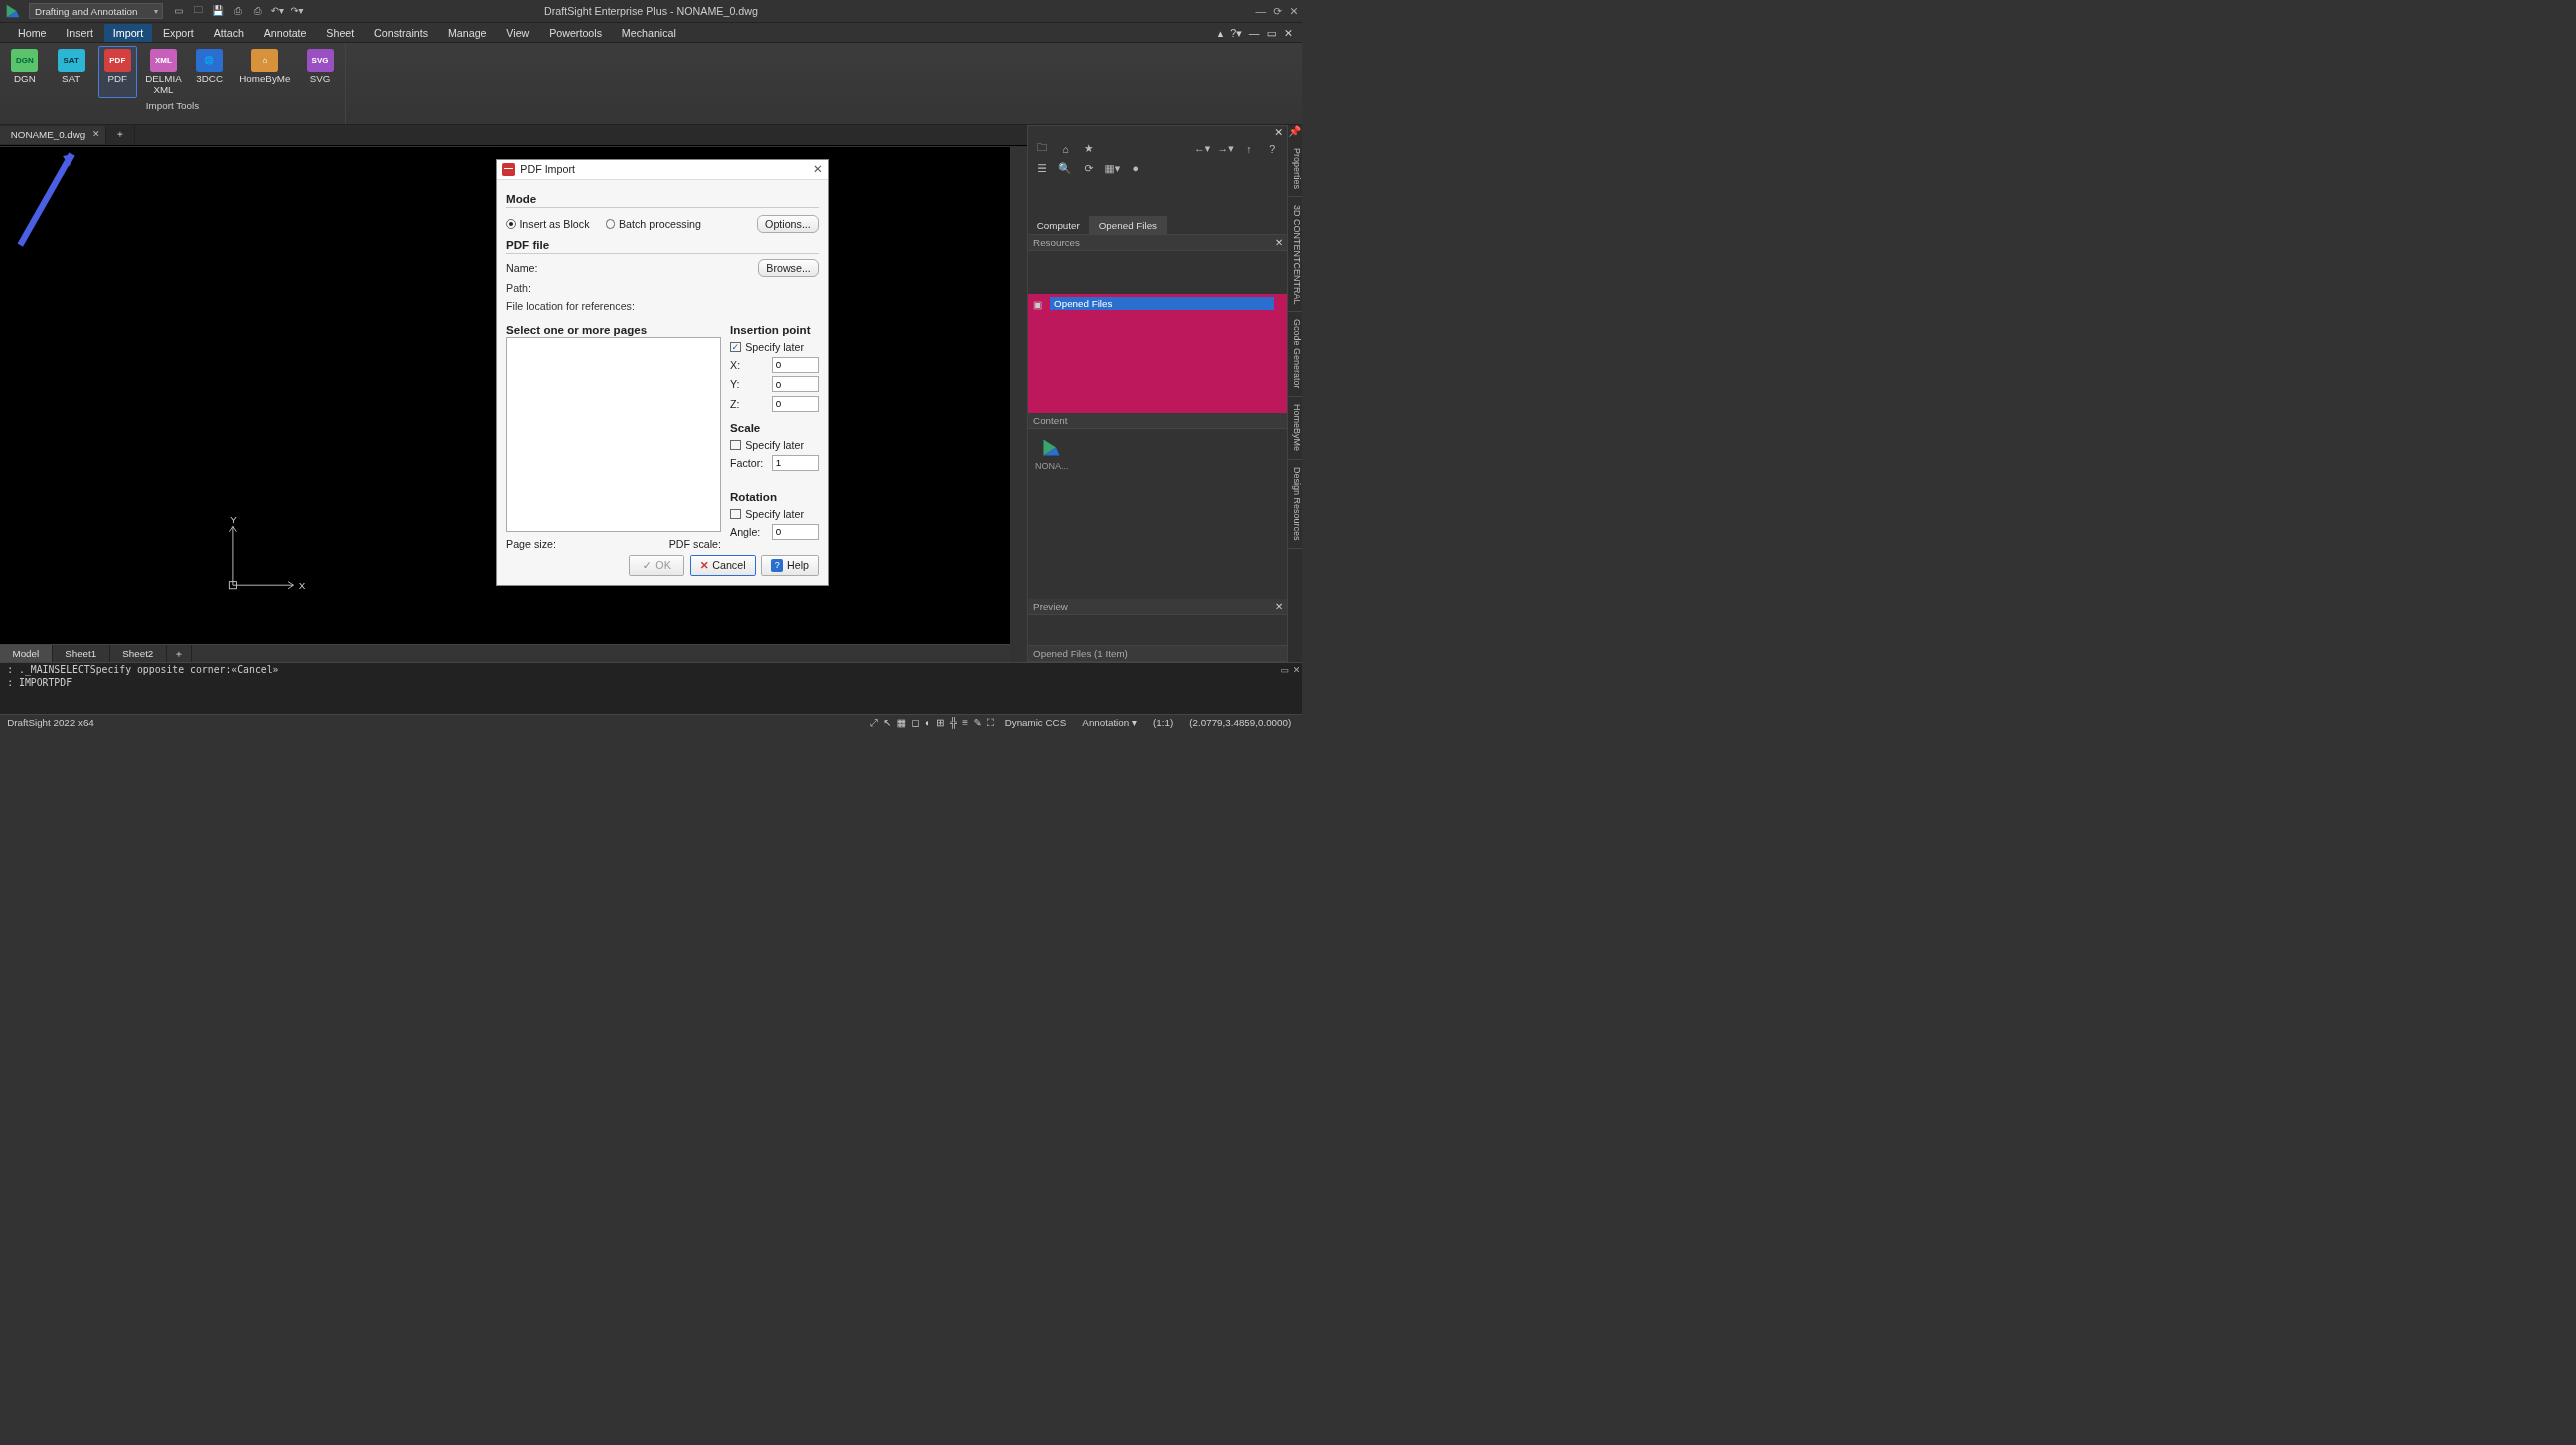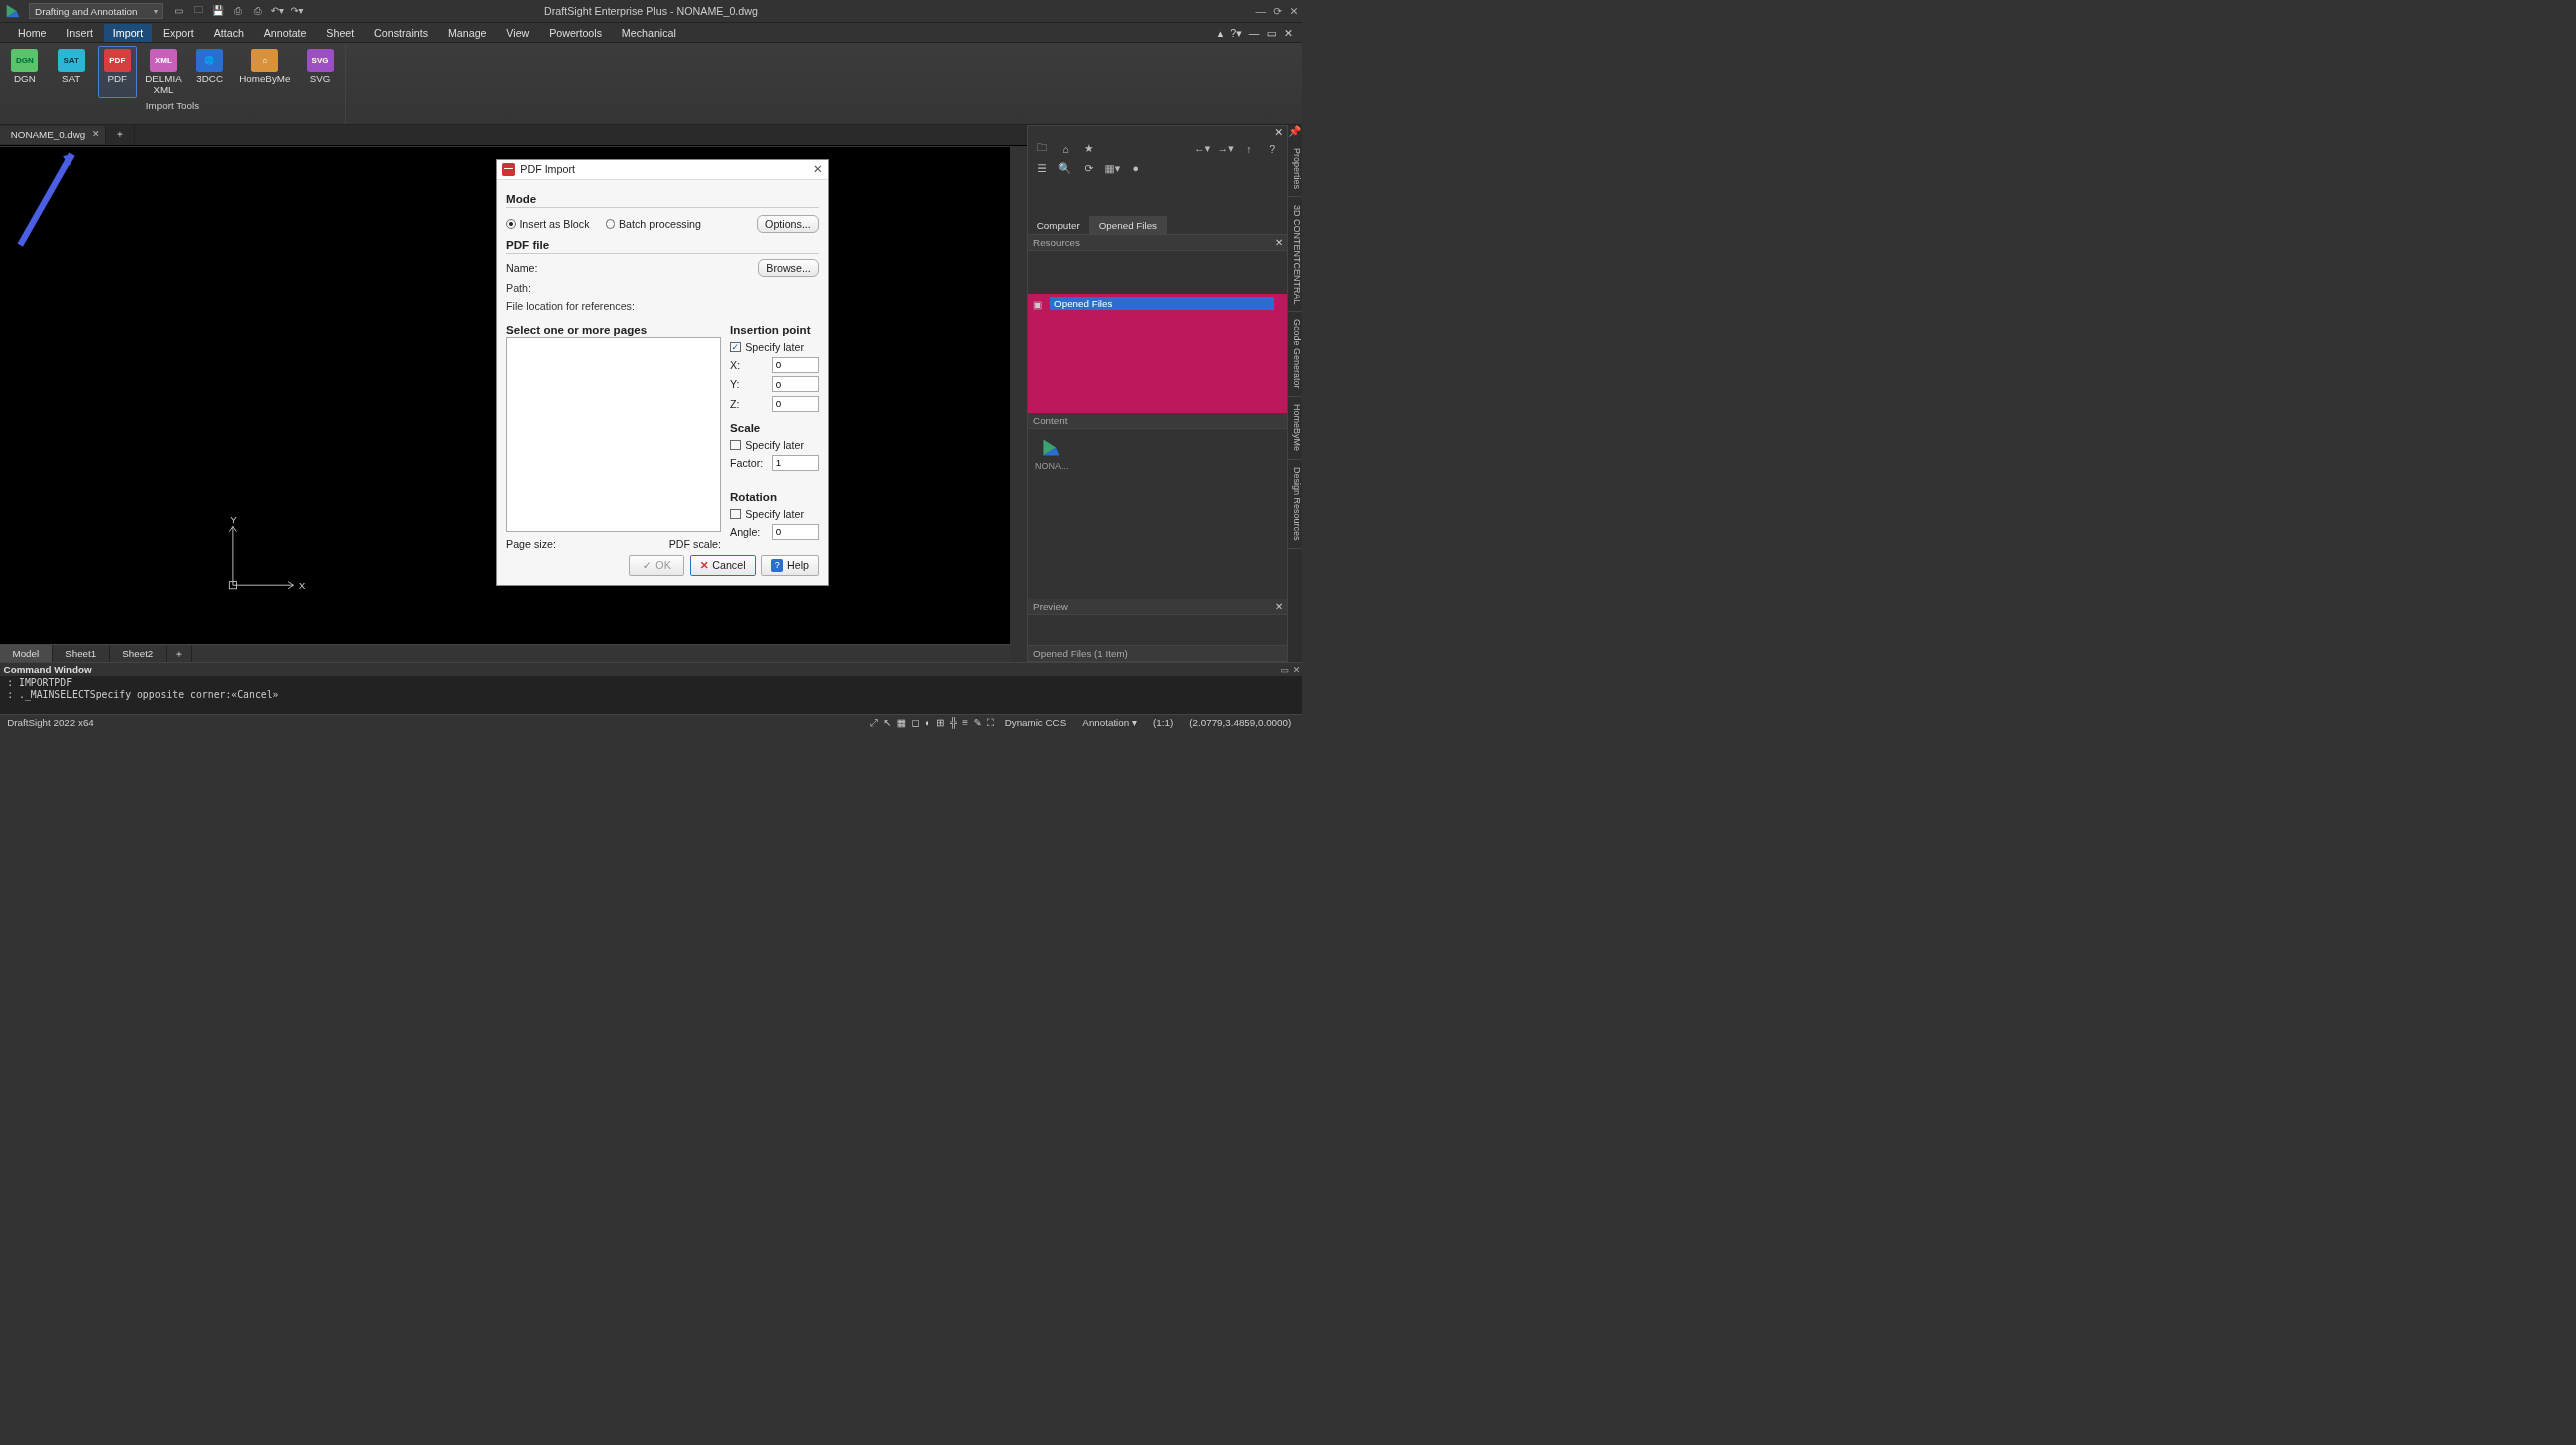--- a/index.html
+++ b/index.html
@@ -295,23 +295,22 @@
   <div class="model-tab">Sheet1</div>
   <div class="model-tab">Sheet2</div>
   <div class="model-tab add">＋</div>
 </div>
 
 <div class="cmdwin">
   <div class="cmd-ctrl">
       <span>▭</span>
       <span>✕</span>
     </div>
-  <div class="cmdwin-title">Command Window</div>
+  <div class="cmdwin-line">: ._MAINSELECTSpecify opposite corner:«Cancel»</div>
   <div class="cmdwin-line">: IMPORTPDF</div>
-  <div class="cmdwin-line">: ._MAINSELECTSpecify opposite corner:«Cancel»</div>
 </div>
 
 <div class="statusbar">
   <div class="sb-left">DraftSight 2022 x64</div>
   <div class="sb-icons">
     <span>⤢</span>
     <span>↖</span>
     <span>▦</span>
     <span>◻</span>
     <span>◐</span>

